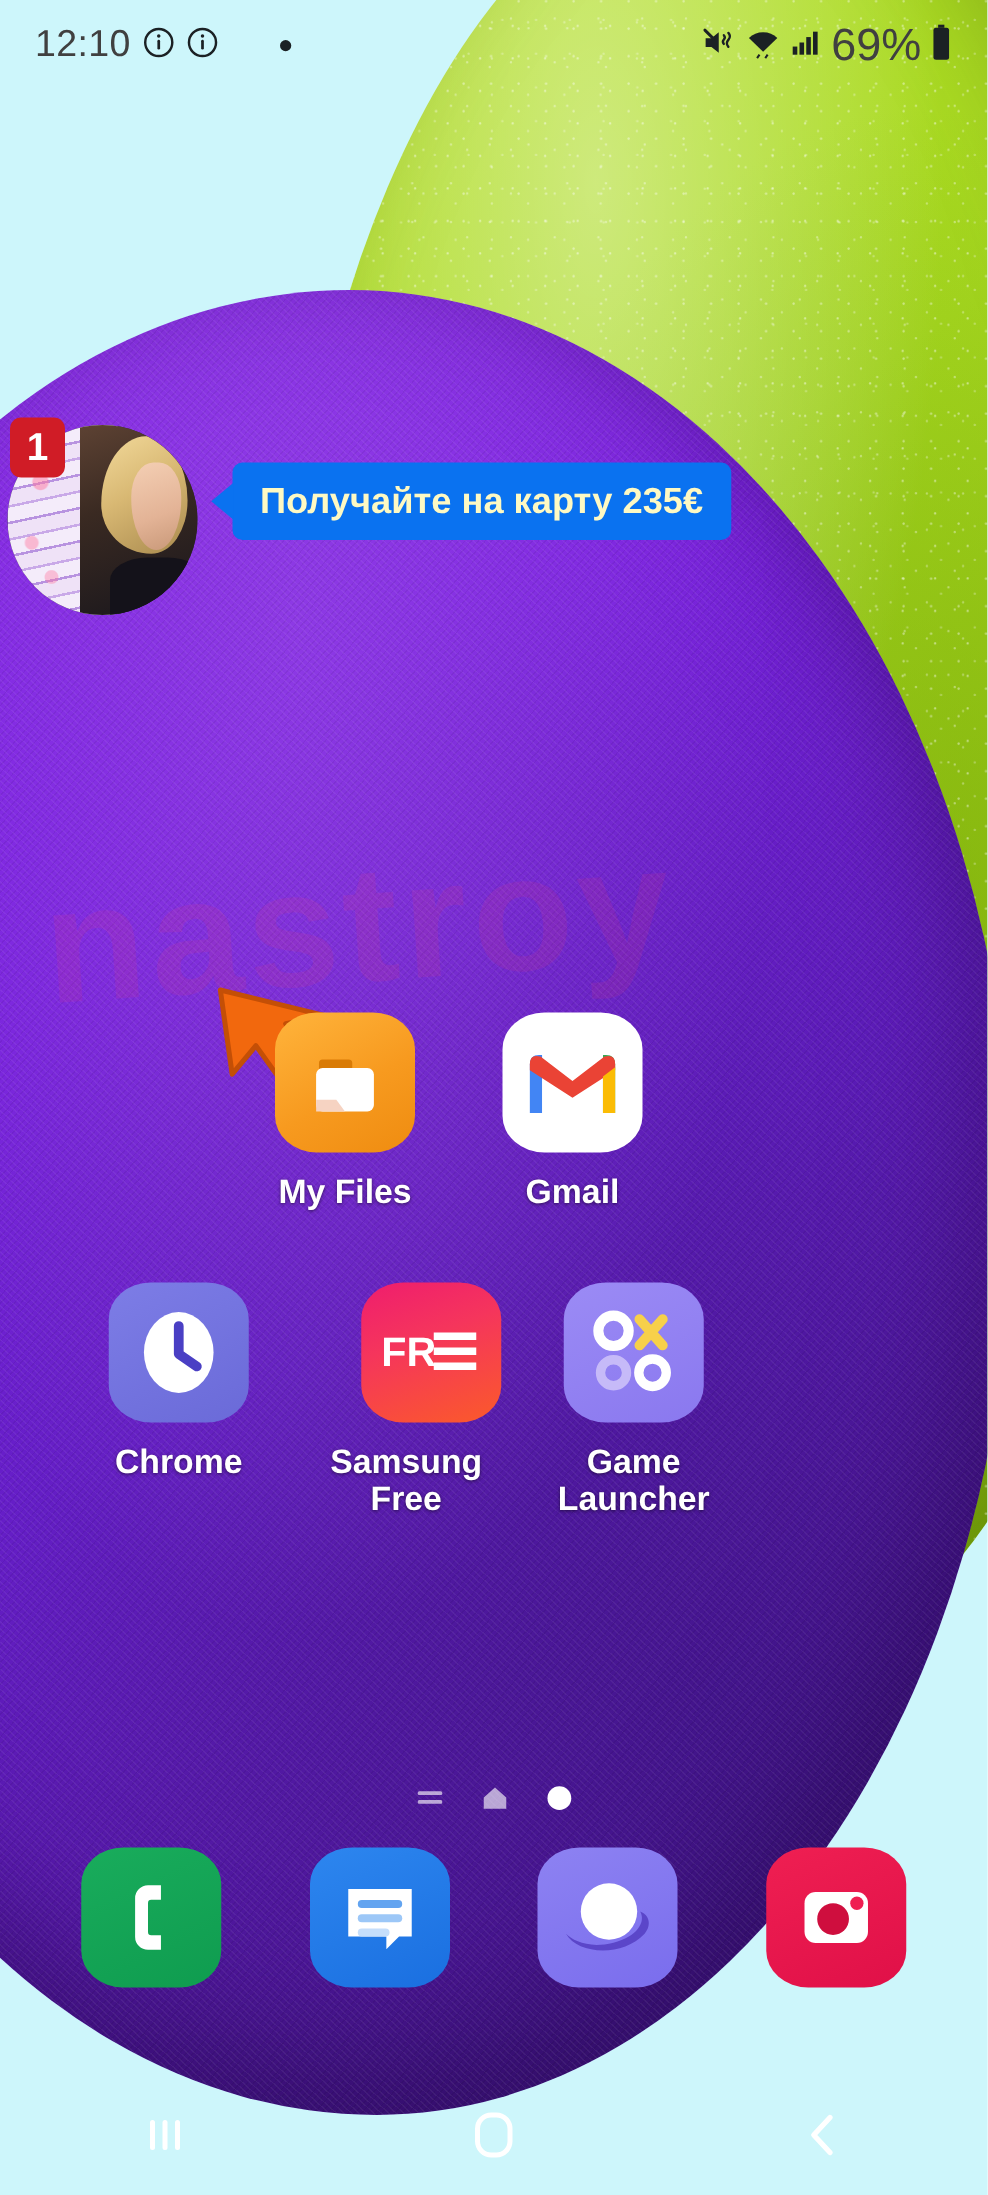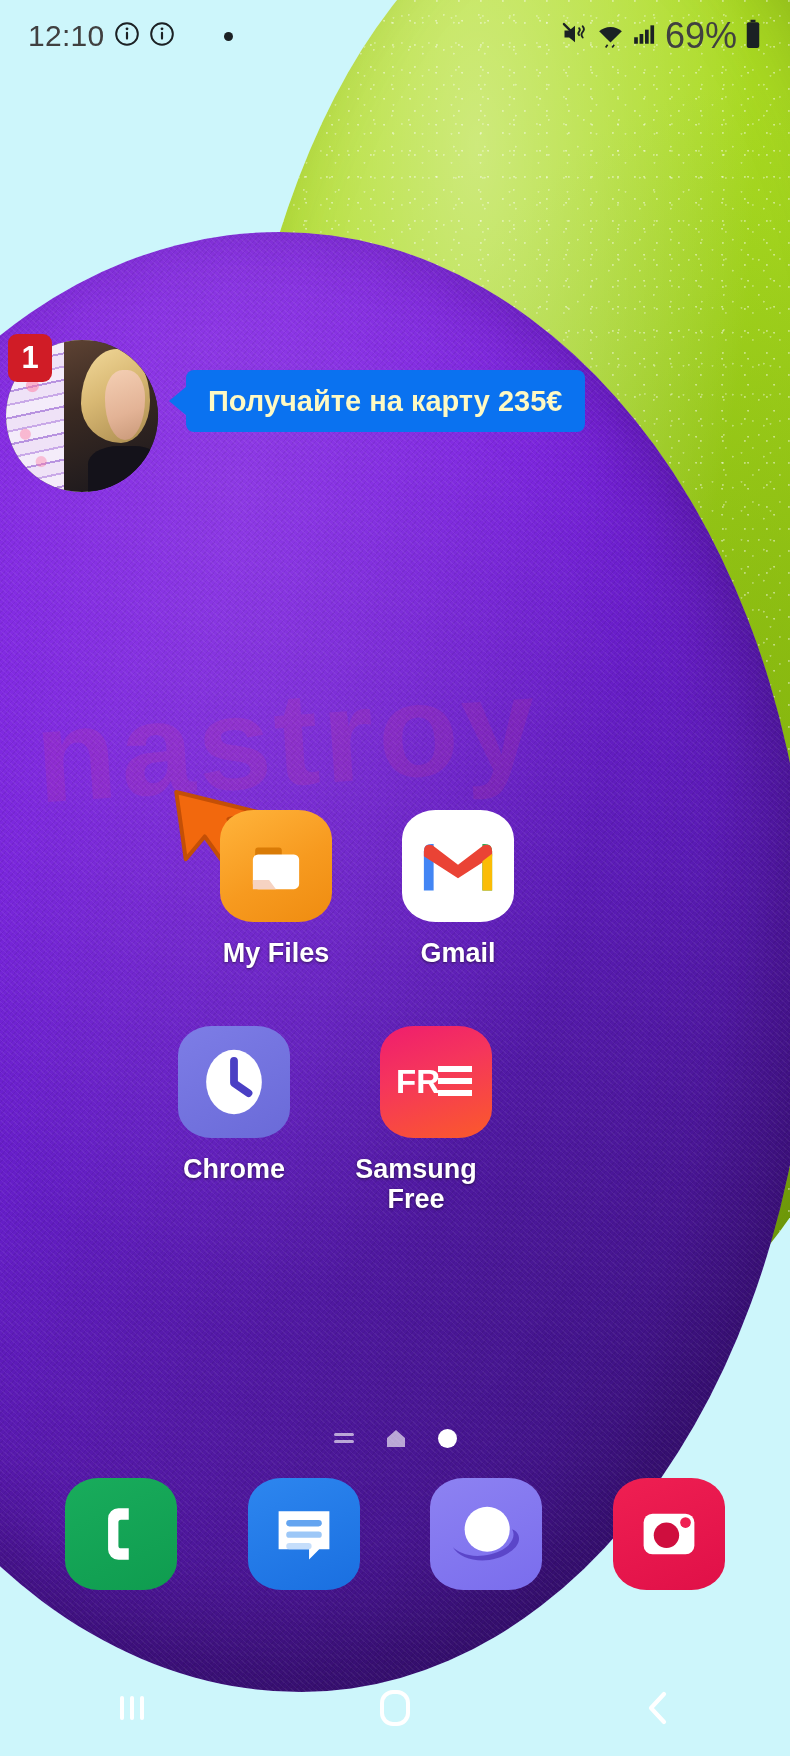--- a/index.html
+++ b/index.html
@@ -360,20 +360,31 @@
           <svg width="84" height="46" viewBox="0 0 84 46">
             <text x="2" y="34" font-family="Liberation Sans, sans-serif" font-size="33" font-weight="bold" fill="#fff">FR</text>
             <rect x="44" y="7" width="34" height="6" fill="#fff"></rect>
             <rect x="44" y="19" width="34" height="6" fill="#fff"></rect>
             <rect x="44" y="31" width="34" height="6" fill="#fff"></rect>
           </svg>
         </div>
         <div class="lbl">Samsung Free</div>
       </div>
 
+      <div class="cell">
+        <div class="ico ic-game">
+          <svg width="74" height="72" viewBox="0 0 64 62">
+            <circle cx="18" cy="16" r="10.5" fill="none" stroke="#fff" stroke-width="7"></circle>
+            <path d="M36 8 L52 26 M52 8 L36 26" stroke="#f7d04a" stroke-width="7" stroke-linecap="round"></path>
+            <circle cx="18" cy="45" r="9" fill="none" stroke="#c6baf8" stroke-width="6.5"></circle>
+            <circle cx="45" cy="45" r="9.5" fill="none" stroke="#fff" stroke-width="6.5"></circle>
+          </svg>
+        </div>
+        <div class="lbl">Game Launcher</div>
+      </div>
 
     </div>
   </div>
 
   <div id="pageind">
     <span class="pi-lines">
       <svg width="20" height="16" viewBox="0 0 20 16">
           <rect x="0" y="3" width="20" height="3" rx="1.5" fill="#fff"></rect>
           <rect x="0" y="10" width="20" height="3" rx="1.5" fill="#fff"></rect>
         </svg>

